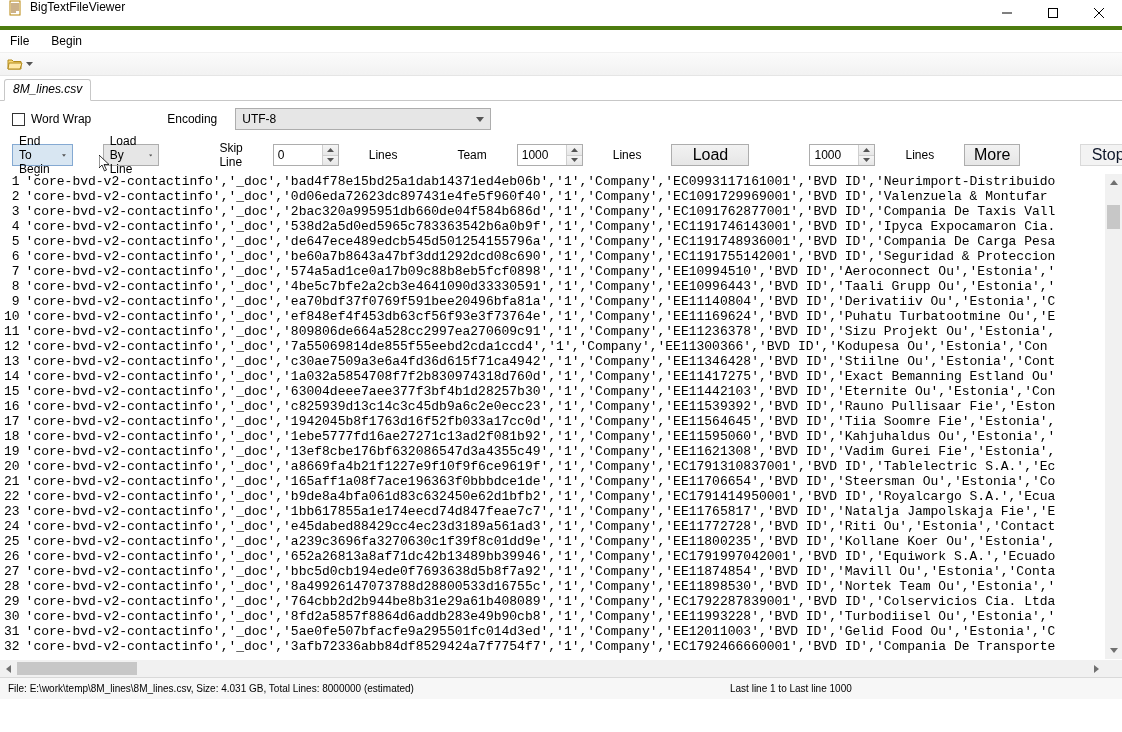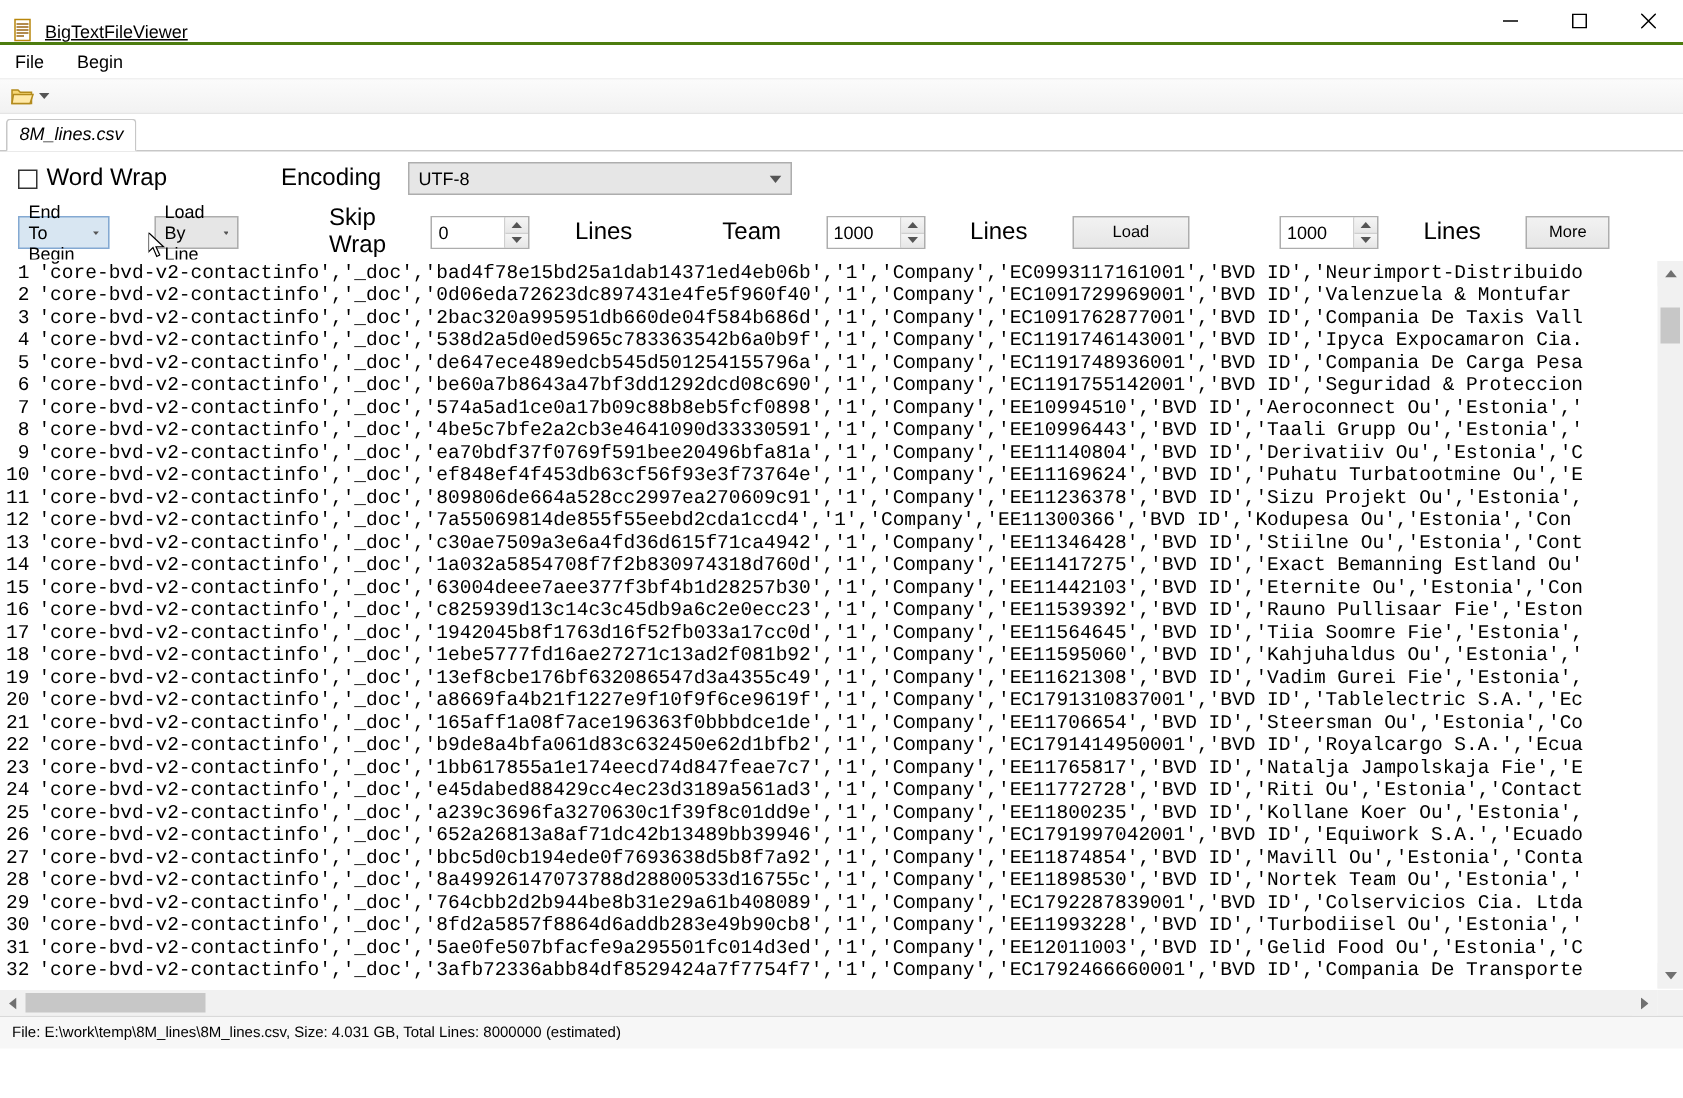--- a/index.html
+++ b/index.html
@@ -1,19 +1,19 @@
 <!DOCTYPE html>
 <html><head>
 <meta charset="utf-8">
 <style>
   * { box-sizing: border-box; margin: 0; padding: 0; }
   html, body { width: 1122px; height: 732px; font-family: 'Segoe UI', Tahoma, sans-serif; font-size: 12px; background: #fff; overflow: hidden; }
 
   
-  .titlebar { height: 30px; display: flex; align-items: flex-end; padding-left: 8px; border-bottom: 2px solid #4d7c0f; text-decoration: underline; }
+  .titlebar { height: 30px; display: flex; align-items: flex-start; padding-left: 8px; border-bottom: 4px solid #4d7c0f; }
   .titlebar .app-icon { width: 16px; height: 16px; margin-right: 6px; display: inline-flex; align-items: center; justify-content: center; }
   .titlebar .title { flex: 1; font-size: 12px; }
   .winbtns { display: flex; height: 100%; }
   .winbtn { width: 46px; height: 100%; display: flex; align-items: center; justify-content: center; }
   .winbtn svg { width: 10px; height: 10px; }
 
   
   .menubar { height: 22px; display: flex; align-items: center; padding: 0 6px; gap: 14px; }
   .menuitem { padding: 2px 4px; }
 
@@ -25,31 +25,31 @@
   
   .tabstrip { height: 24px; display: flex; align-items: flex-end; padding: 0 4px; background: #fff; }
   .tab { height: 22px; border: 1px solid #c7c7c7; border-bottom: 1px solid #fff; border-radius: 3px 3px 0 0; background: #fff; padding: 2px 8px; font-size: 12px; margin-bottom: -1px; font-style: italic; }
   .tabstrip-line { border-bottom: 1px solid #c7c7c7; }
 
   
   .optrow { height: 36px; display: flex; align-items: center; padding: 0 12px; gap: 18px; }
   .optrow.row2 { gap: 30px; }
   .chkwrap { display: flex; align-items: center; gap: 6px; }
   .chk { width: 13px; height: 13px; border: 1px solid #333; }
-  .label { font-size: 16px; }
+  .label { font-size: 12px; }
   .combo { height: 22px; border: 1px solid #adadad; background: linear-gradient(#eeeeee,#e7e7e7); display: flex; align-items: center; justify-content: space-between; padding: 0 6px; font-size: 12px; }
   .combo.light { background: #e6e6e6; }
   .combo .arrow { margin-left: 8px; }
   .combo.blue { border-color: #84a9d2; background: #d8e6f2; }
   .numinp { height: 22px; border: 1px solid #adadad; display: flex; align-items: stretch; background: #fff; }
   .numinp input { border: none; width: 48px; padding: 0 4px; font-size: 12px; outline: none; }
   .spinbtns { width: 16px; display: flex; flex-direction: column; border-left: 1px solid #cfcfcf; }
   .spinbtns .sp { flex:1; display:flex; align-items:center; justify-content:center; background: linear-gradient(#f5f5f5,#e7e7e7); }
   .spinbtns .sp:first-child { border-bottom: 1px solid #cfcfcf; }
-  .btn { height: 22px; min-width: 78px; border: 1px solid #adadad; background: linear-gradient(#f2f2f2,#e6e6e6); display:flex; align-items:center; justify-content:center; font-size: 11px; }
+  .btn { height: 22px; min-width: 78px; border: 1px solid #adadad; background: linear-gradient(#f2f2f2,#e6e6e6); display:flex; align-items:center; justify-content:center; font-size: 16px; }
   .btn.disabled { color: #0f172a; background: #f3f3f3; border-color: #d9d9d9; }
   .spacer { flex: 1; }
 
   
   .viewer-wrap { position: relative; height: 504px; border-top: 1px solid #fff; }
   .viewer { position: absolute; inset: 0 0 18px 0; display:flex; font-family: Consolas, 'Courier New', monospace; font-size: 13px; line-height: 15px; overflow: hidden; white-space: pre; color: #000; }
   .gutter { text-align: right; padding: 0 6px 0 4px; color: #000; }
   .content { flex:1; overflow: hidden; }
   .content .row, .gutter .row { height: 15px; }
   .vscroll { position:absolute; top:0; right:0; bottom:18px; width:17px; background:#f1f1f1; display:flex; flex-direction:column; }
@@ -146,21 +146,21 @@
         <path d="M0 0v13l3-3 2.5 6 2-1-2.5-5.5H10z" fill="#fff" stroke="#000" stroke-width="0.8"></path>
       </svg>
   </div>
   <div class="combo light" style="width:102px">
     <span>Load By Line</span>
     <svg class="arrow" width="8" height="5" viewBox="0 0 8 5">
         <path d="M0 0l4 5 4-5z" fill="#555"></path>
       </svg>
   </div>
   <div style="width:26px"></div>
-  <span class="label">Skip Wrap</span>
+  <span class="label">Skip Line</span>
   <div class="numinp">
     <input value="0" style="">
     <div class="spinbtns">
       <div class="sp">
           <svg width="7" height="4" viewBox="0 0 7 4">
             <path d="M3.5 0L7 4H0z" fill="#555"></path>
           </svg>
         </div>
       <div class="sp">
           <svg width="7" height="4" viewBox="0 0 7 4">
@@ -251,13 +251,14 @@
           <path d="M0 0v8l5-4z" fill="#707070"></path>
         </svg>
       </div>
   </div>
   <div class="corner"></div>
 </div>
 
 <div class="statusbar">
   <div class="cell">File: E:\work\temp\8M_lines\8M_lines.csv, Size:    4.031 GB, Total Lines: 8000000 (estimated)</div>
   <div class="sep"></div>
+  <div class="cell" style="min-width:400px">Last line 1 to Last line 1000</div>
 </div>
 
 </body></html>

